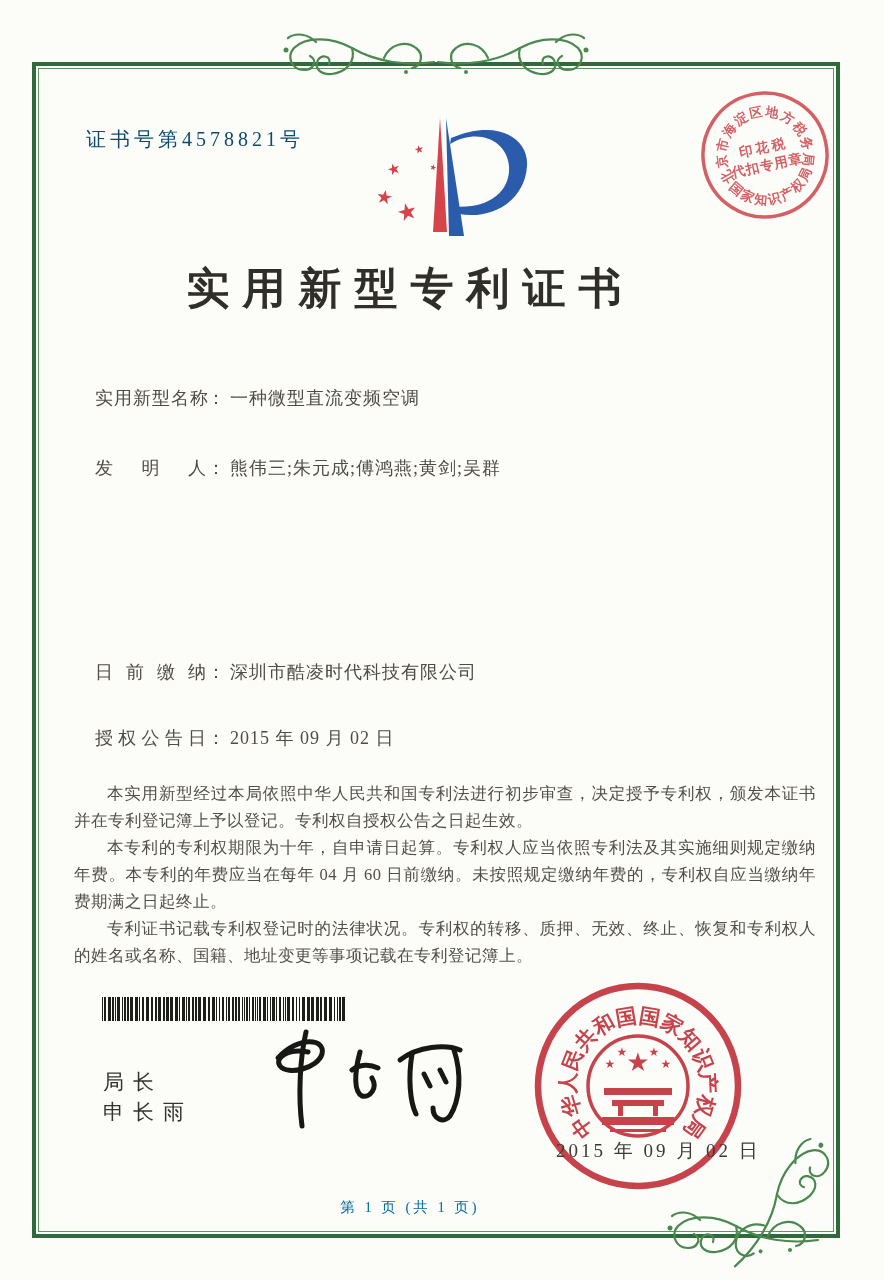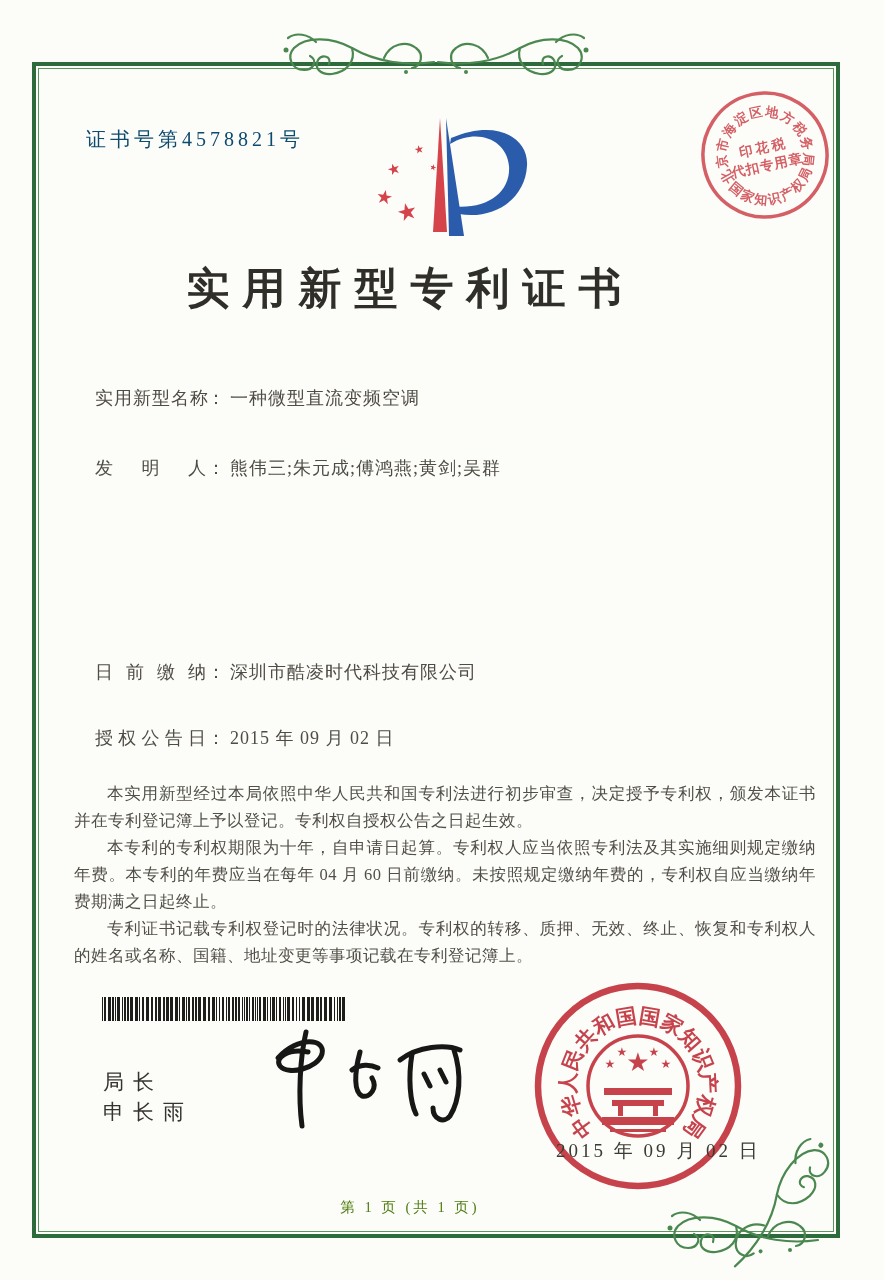--- a/index.html
+++ b/index.html
@@ -49,21 +49,21 @@
   .signature { position:absolute; left:238px; top:1016px; }
 
   .office-seal { position:absolute; left:528px; top:976px; opacity:.92; }
   .issue-date {
     position:absolute; left:556px; top:1138px; font-size:19px; letter-spacing:3px;
     color:#3b3a33; z-index:5;
   }
 
   .page-footer {
     position:absolute; left:0; top:1198px; width:820px; text-align:center;
-    font-size:14.5px; letter-spacing:3px; color:#4d7c0f;
+    font-size:14.5px; letter-spacing:3px; color:#0369a1;
   }
 
   .orn-top { position:absolute; left:276px; top:28px; display:flex; z-index:2; }
   .orn-corner-a { position:absolute; right:22px; bottom:46px; transform:rotate(-50deg); z-index:2; }
   .orn-corner-b { position:absolute; right:64px; bottom:14px; transform:scaleX(-1); z-index:2; }
 
   svg text { font-family:"Liberation Serif", serif; }
 </style>
 </head>
 <body>

